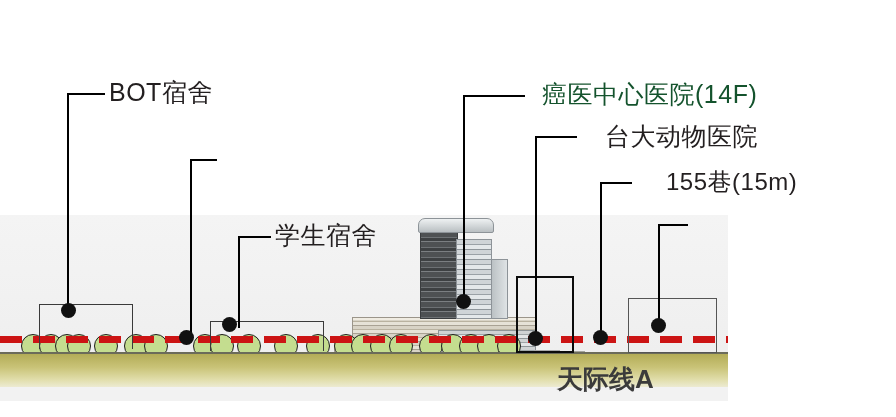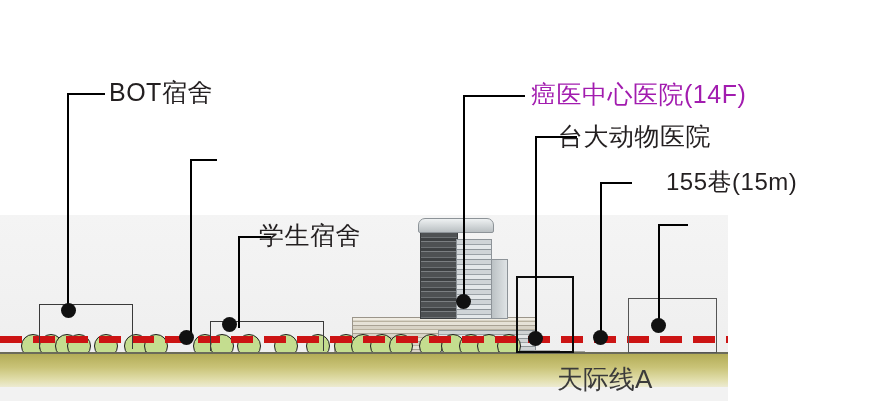--- a/index.html
+++ b/index.html
@@ -122,21 +122,21 @@
   .lead{position:absolute;background:#000;}
   .lead.v{width:2px;}
   .lead.h{height:2px;}
   .dot{position:absolute;width:15px;height:15px;border-radius:50%;background:#111;}
 
   
   .lbl{
     position:absolute;white-space:nowrap;color:#231f20;
     font-size:25px;line-height:1;letter-spacing:.5px;
   }
-  .lbl.red{color:#a21caf;}
+  .lbl.red{color:#14532d;margin-left:11px;}
   .lbl.small{font-size:24px;margin-left:28px;}
   .skyline-label{
     position:absolute;white-space:nowrap;color:#3b3b3b;
     font-size:26px;line-height:1;
   }
 </style>
 </head>
 <body>
 
 <div class="stage">
@@ -275,20 +275,20 @@
 
   <div class="lead v" style="left:600px;top:182px;height:159px;"></div>
   <div class="lead h" style="left:600px;top:182px;width:32px;"></div>
   <div class="dot" style="left:593px;top:330px;"></div>
 
   <div class="lead v" style="left:658px;top:224px;height:106px;"></div>
   <div class="lead h" style="left:658px;top:224px;width:30px;"></div>
   <div class="dot" style="left:651px;top:318px;"></div>
 
   <div class="lbl" style="left:109px;top:80px;">BOT宿舍</div>
-  <div class="lbl" style="left:259px;top:223px;">学生宿舍</div>
+  <div class="lbl" style="left:275px;top:223px;">学生宿舍</div>
   <div class="lbl red" style="left:531px;top:82px;">癌医中心医院(14F)</div>
-  <div class="lbl" style="left:558px;top:124px;">台大动物医院</div>
+  <div class="lbl" style="left:605px;top:124px;">台大动物医院</div>
   <div class="lbl small" style="left:638px;top:170px;">155巷(15m)</div>
 
-  <div class="skyline-label" style="left:557px;top:366px;">天际线A</div>
+  <div class="skyline-label" style="left:557px;top:366px;font-weight:bold;">天际线A</div>
 
 </div>
 
 </body></html>

